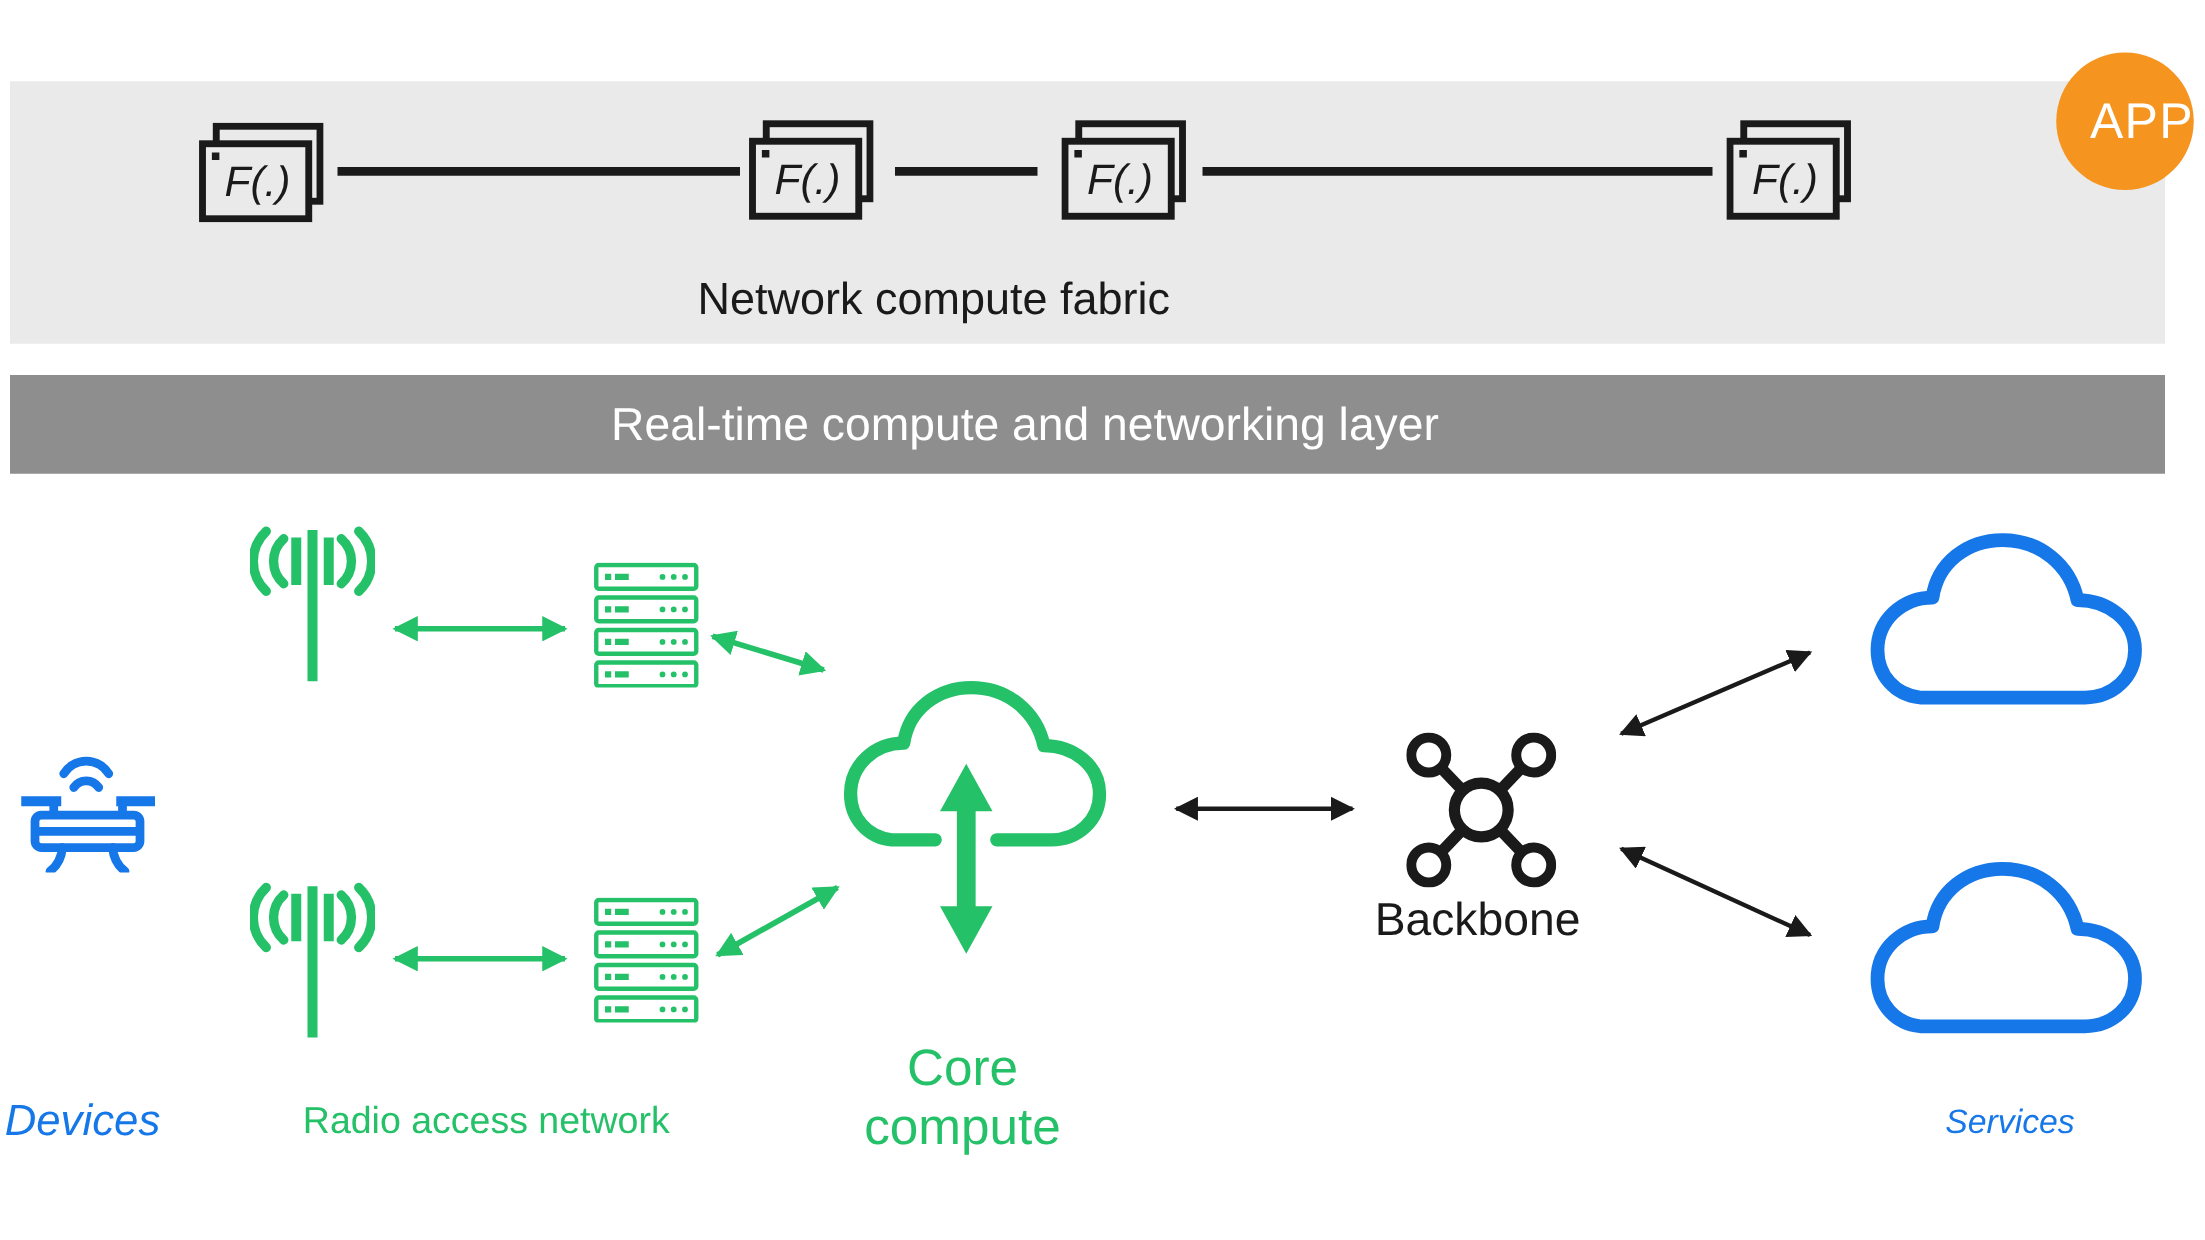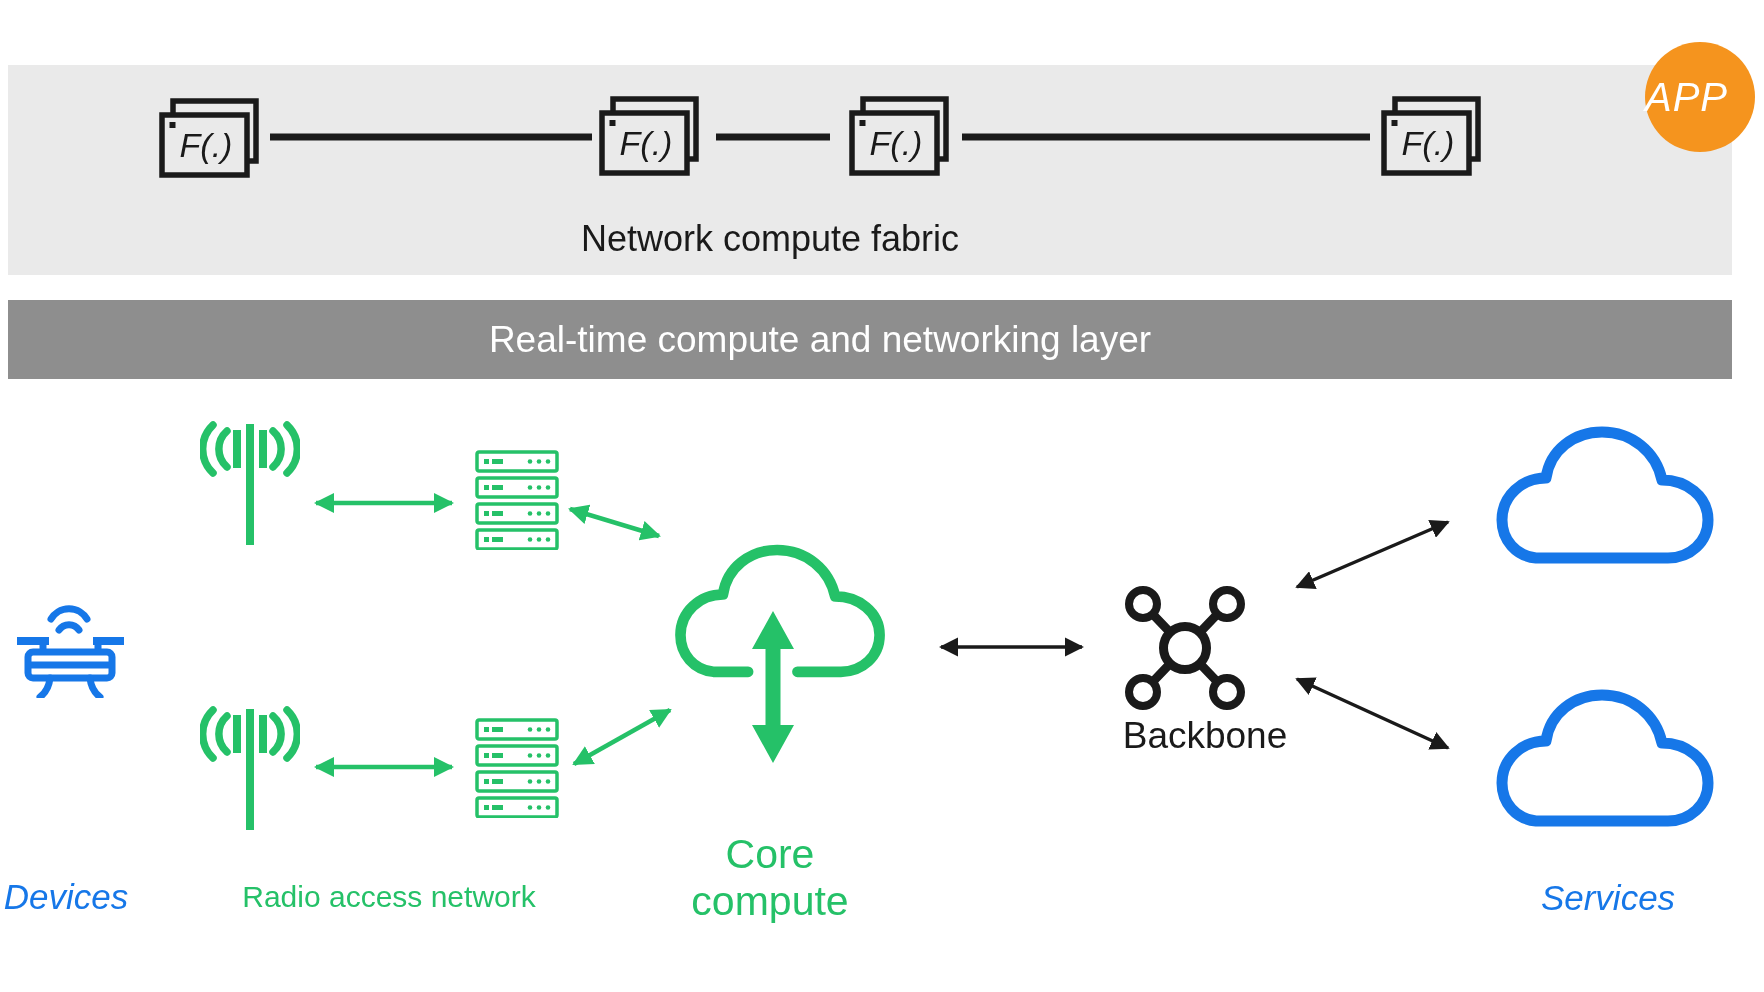--- a/index.html
+++ b/index.html
@@ -7,27 +7,27 @@
     --orange:#f5941e; --black:#1a1a1a; --white:#ffffff;
   }
   html,body{margin:0;padding:0;background:#fff;}
   #canvas{position:relative;width:1764px;height:992px;background:#fff;overflow:hidden;
           font-family:"Liberation Sans","DejaVu Sans",sans-serif;}
   .abs{position:absolute;}
   .band{position:absolute;left:8px;width:1724px;}
   .band-light{top:65px;height:210px;background:var(--band-light);}
   .band-dark{top:300px;height:79px;background:var(--band-dark);}
   .label{position:absolute;transform:translate(-50%,-50%);white-space:nowrap;text-align:center;}
-  .lbl-black{color:var(--black);margin-left:23px;}
+  .lbl-black{color:var(--black);}
   .lbl-white{color:var(--white);}
   .lbl-green{color:var(--green);}
   .lbl-blue{color:var(--blue);font-style:italic;}
   .app-badge{position:absolute;left:1645px;top:42px;width:110px;height:110px;border-radius:50%;
              background:var(--orange);color:var(--white);display:flex;align-items:center;
-             justify-content:flex-start;font-size:40px;letter-spacing:1px;font-style:italic;}
+             justify-content:flex-end;font-size:40px;letter-spacing:1px;}
   
   .sg{stroke:var(--green);} .sb{stroke:var(--blue);} .sk{stroke:var(--black);}
   .fg{fill:var(--green);} .fk{fill:var(--black);} .fw{fill:var(--white);} .fn{fill:none;}
   .fband{fill:var(--band-light);}
   .rc{stroke-linecap:round;stroke-linejoin:round;}
   svg{display:block;}
 </style>
 </head>
 <body>
 
@@ -210,15 +210,15 @@
     <line class="sk" stroke-width="3.5" x1="1297" y1="679" x2="1448" y2="748" marker-start="url(#mk)" marker-end="url(#mk)"></line>
   </svg>
 
   <div class="label lbl-blue" style="left:66px;top:897px;font-size:35px">Devices</div>
   <div class="label lbl-green" style="left:389px;top:897px;font-size:30px">Radio access network</div>
   <div class="label lbl-green" style="left:770px;top:878px;font-size:41px;line-height:1.15">
     <div>Core</div>
     <div>compute</div>
   </div>
   <div class="label lbl-black" style="left:1182px;top:736px;font-size:37px">Backbone</div>
-  <div class="label lbl-blue" style="left:1608px;top:898px;font-size:35px">Services</div>
+  <div class="label lbl-blue" style="left:1608px;top:898px;font-size:27px">Services</div>
 
 </div>
 
 </body></html>

